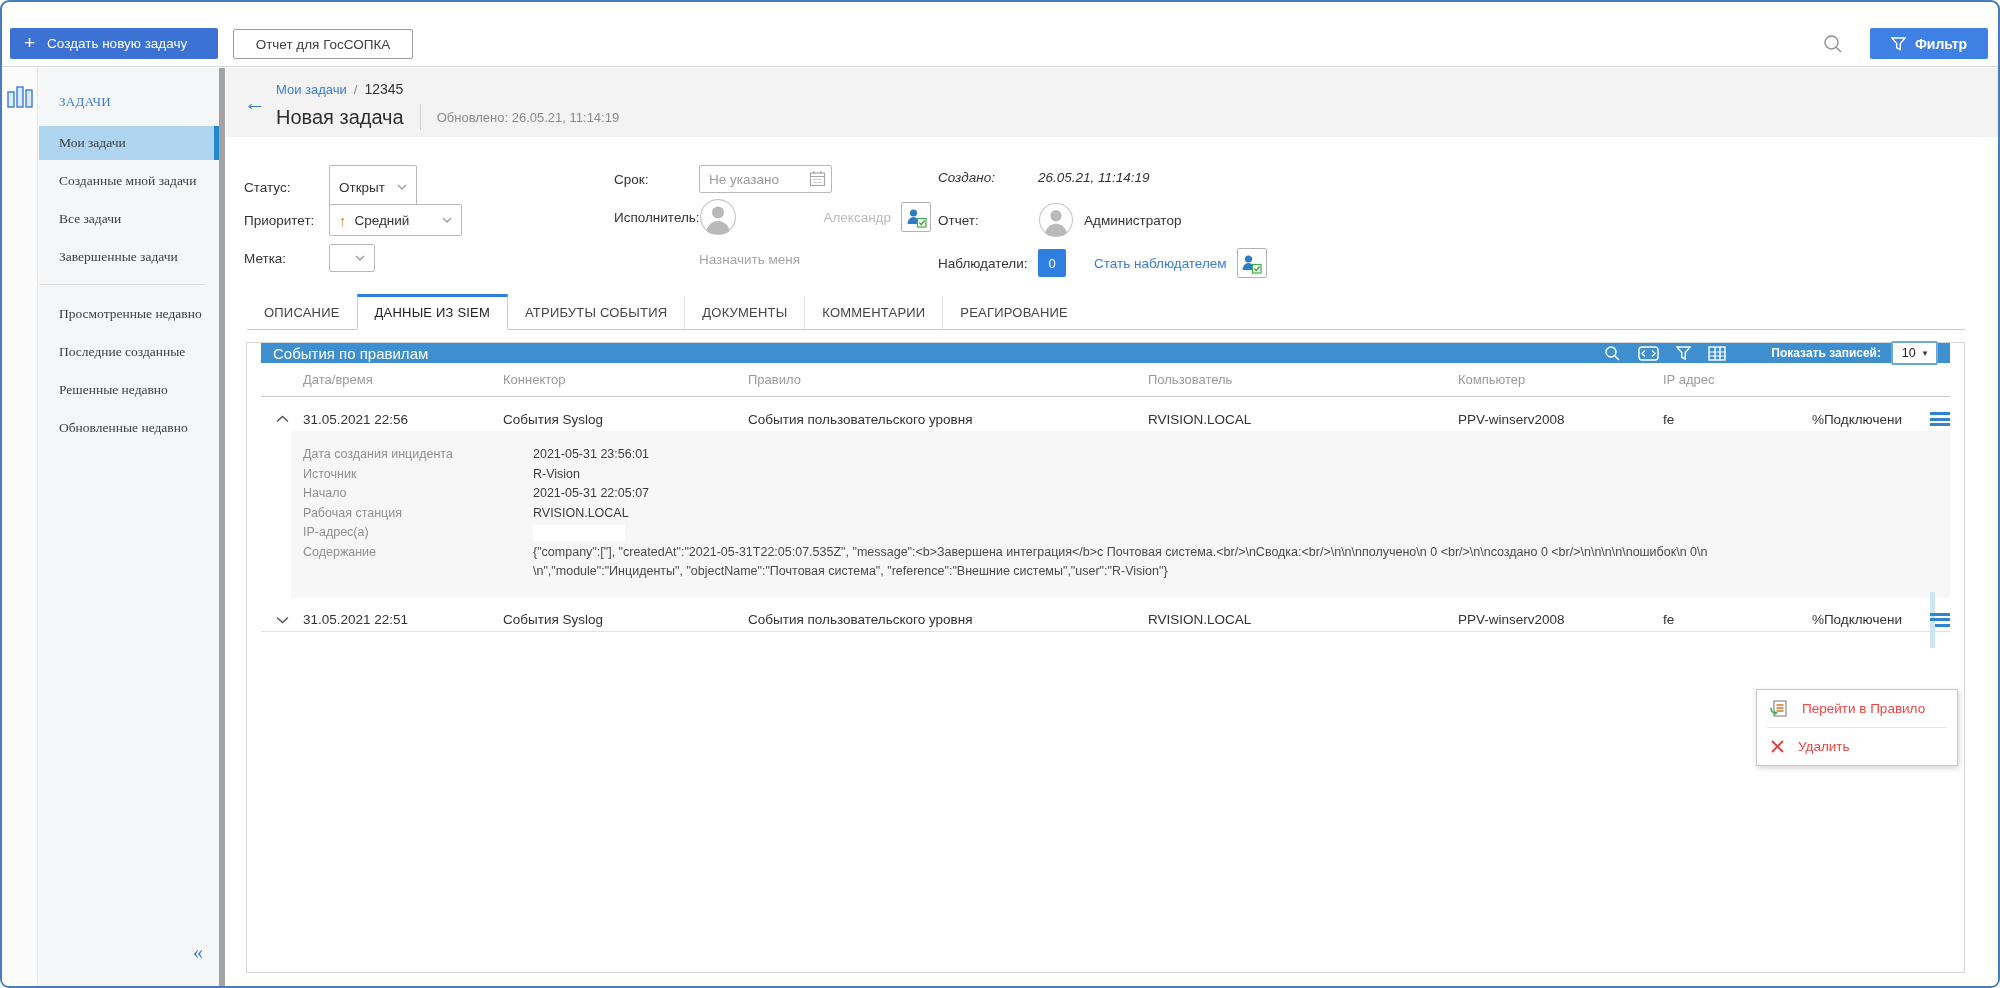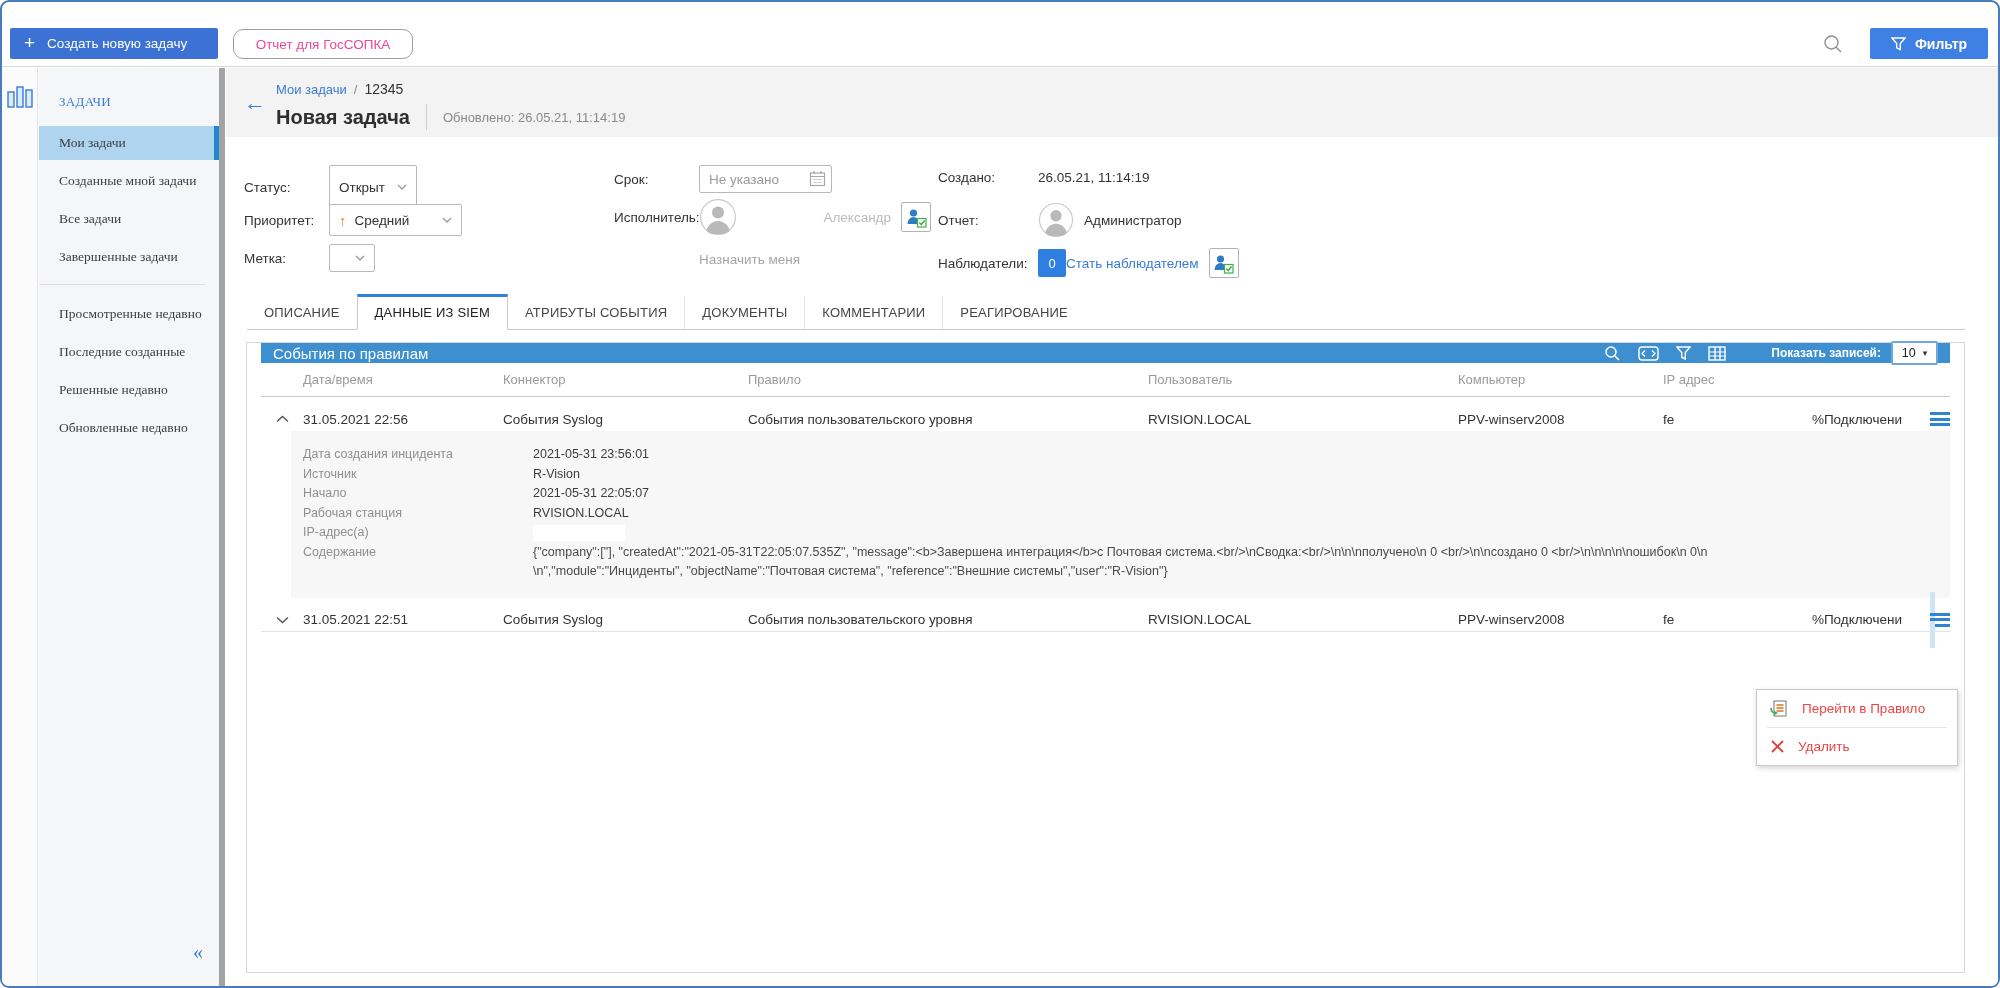--- a/index.html
+++ b/index.html
@@ -7,22 +7,22 @@
   body { font-family: "Liberation Sans", sans-serif; }
   .page { position:relative; width:2000px; height:988px; background:#fff;
           border:2px solid #4a7cbd; border-radius:9px; overflow:hidden; }
 
   
   .topbar { position:absolute; top:18px; left:0; right:0; height:47px; border-bottom:1px solid #d8d8d8; background:#fff; }
   .btn-create { position:absolute; left:8px; top:8px; width:208px; height:31px; background:#3b72d3; color:#fff;
                 border:none; border-radius:2px; display:flex; align-items:center; gap:12px; padding-left:14px;
                 font-size:13.5px; cursor:pointer; font-family:inherit; }
   .btn-create .plus { font-size:19px; font-weight:400; line-height:1; margin-top:-2px; }
-  .btn-report { position:absolute; left:231px; top:9px; width:180px; height:30px; background:#fff; color:#ec4899;
-                border:1px solid #9d9d9d; border-radius:10px; font-size:13.5px; cursor:pointer; font-family:inherit; }
+  .btn-report { position:absolute; left:231px; top:9px; width:180px; height:30px; background:#fff; color:#404040;
+                border:1px solid #9d9d9d; border-radius:2px; font-size:13.5px; cursor:pointer; font-family:inherit; }
   .topbar-right { position:absolute; right:10px; top:8px; display:flex; align-items:center; gap:26px; }
   .search-top { width:22px; height:22px; cursor:pointer; }
   .btn-filter { width:118px; height:31px; background:#3f80e4; color:#fff; border:none; border-radius:2px;
                 display:flex; align-items:center; justify-content:center; gap:9px; font-size:14px; font-weight:700;
                 cursor:pointer; font-family:inherit; }
 
   
   .siderail { position:absolute; left:0; top:66px; bottom:0; width:36px; background:#fbfbfb; border-right:1px solid #e3e3e3; }
   .rail-icon { position:absolute; left:5px; top:18px; cursor:pointer; }
   .sidebar { position:absolute; left:37px; top:66px; bottom:0; width:186px; background:#f5f6f7; border-right:6px solid #a3a3a3;font-family:Liberation Serif, serif; }
@@ -36,21 +36,21 @@
   
   .main { position:absolute; left:224px; top:66px; right:0; bottom:0; background:#fff; }
 
   .page-header { position:absolute; left:0; right:0; top:0; height:69px; background:#f3f3f3; }
   .back { position:absolute; left:18px; top:24px; color:#3a7bd5; font-size:22px; line-height:1; cursor:pointer; }
   .bc { position:absolute; left:50px; top:13px; font-size:13px; display:flex; gap:7px; align-items:baseline; }
   .bc a { color:#3a7bd5; text-decoration:none; cursor:pointer; }
   .bc-sep { color:#888; }
   .bc-cur { color:#333; font-size:14px; }
   .title-row { position:absolute; left:50px; top:36px; display:flex; align-items:center; gap:16px; }
-  .title-row h1 { font-size:20px; font-weight:700; color:#2f2f2f; }
+  .title-row h1 { font-size:20px; font-weight:400; color:#2f2f2f; }
   .vdiv { width:1px; height:26px; background:#cfcfcf; }
   .updated { font-size:13px; color:#8a8a8a; }
 
   
   .fgroup { position:absolute; display:flex; align-items:center; font-size:13.5px; color:#333; }
   .flabel { display:inline-block; }
   .col1 .flabel { width:85px; }
   .col2 .flabel { width:85px; }
   .col3 .flabel { width:100px; }
   .select { border:1px solid #b9b9b9; border-radius:2px; background:#fff; display:flex; align-items:center;
@@ -64,21 +64,21 @@
   .due-input { width:100%; height:100%; border:1px solid #b9b9b9; border-radius:2px; padding:0 28px 0 9px;
                font-size:13.5px; font-family:inherit; color:#333; }
   .due-input::placeholder { color:#9a9a9a; }
   .due-cal { position:absolute; right:6px; top:5px; }
   .assignee-name { color:#bbb; width:108px; text-align:right; margin-left:46px; }
   .icon-btn { width:30px; height:30px; border:1px solid #b3b3b3; border-radius:2px; background:#fff;
               display:flex; align-items:center; justify-content:center; margin-left:10px; cursor:pointer; }
   .assign-me { color:#a6a6a6; cursor:pointer; }
   .watch-badge { width:28px; height:28px; background:#2e7fe0; color:#fff; border-radius:2px; display:flex;
                  align-items:center; justify-content:center; font-size:13px; cursor:pointer; }
-  .watch-link { color:#3a7bd5; margin-left:0; cursor:pointer; }
+  .watch-link { color:#3a7bd5; margin-left:28px; cursor:pointer; }
 
   
   .tabs { position:absolute; left:21px; right:33px; top:228px; height:34px; display:flex; align-items:flex-end;
           border-bottom:1px solid #c9c9c9; }
   .tab { height:33px; line-height:33px; padding:0 17px; font-size:13px; color:#454545; letter-spacing:.2px;
          cursor:pointer; border-left:1px solid #e2e2e2; }
   .tab:first-child { border-left:none; }
   .tab.active { background:#fff; border:1px solid #c9c9c9; border-top:3px solid #2e7fe0; border-bottom:1px solid #fff;
                 margin-bottom:-1px; height:36px; line-height:31px; color:#222; }
   .tab.active + .tab { border-left:none; }
@@ -263,21 +263,21 @@
             <path d="M1.5 17 a6 7 0 0 1 12 0 Z" fill="#2e7cc4"></path>
             <rect x="11.5" y="11.5" width="8.5" height="8.5" fill="#fff" stroke="#3fae49" stroke-width="1.2"></rect>
             <polyline points="13.3,15.6 15.3,17.6 18.6,13.6" fill="none" stroke="#3fae49" stroke-width="1.5"></polyline>
           </svg>
       </span>
     </div>
     <div class="fgroup col2" style="left:473px; top:184px;">
       <span class="assign-me">Назначить меня</span>
     </div>
 
-    <div class="fgroup col3" style="left:712px; top:102px;">
+    <div class="fgroup col3" style="left:712px; top:102px;font-style:italic;">
       <span class="flabel">Создано:</span>
       <span>26.05.21, 11:14:19</span>
     </div>
     <div class="fgroup col3" style="left:712px; top:134px;">
       <span class="flabel">Отчет:</span>
       <span style="display:flex; margin-right:10px;">
         <svg width="36" height="36" viewBox="0 0 38 38">
             <defs>
               <clipPath id="av2">
                 <circle cx="19" cy="19" r="18"></circle>

